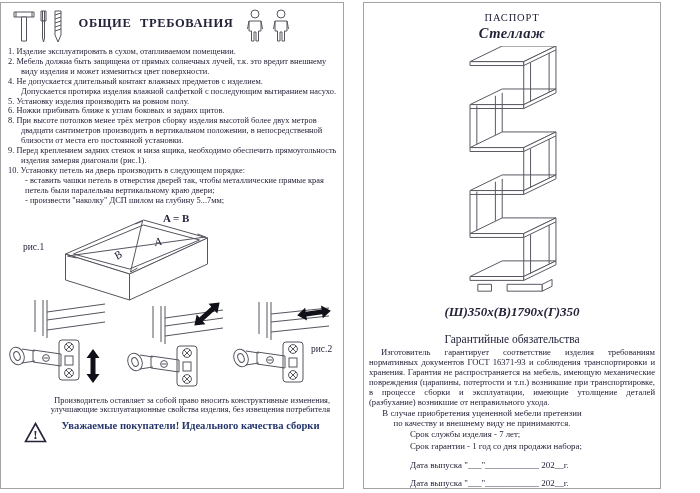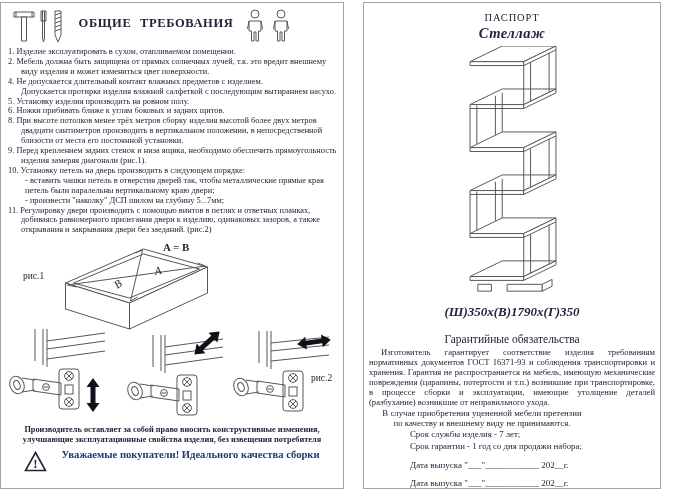--- a/index.html
+++ b/index.html
@@ -32,22 +32,22 @@
   .fig1-eq{position:absolute;left:162px;top:4px;font-size:11px;font-weight:bold;}
   .fig1-svg{position:absolute;left:48px;top:0;}
 
   
   .hinges-row{position:relative;height:92px;margin-top:4px;}
   .hinge-a{position:absolute;left:4px;top:0;}
   .hinge-b{position:absolute;left:122px;top:0;}
   .hinge-c{position:absolute;left:228px;top:0;}
   .fig2-label{position:absolute;left:310px;top:44px;font-size:9.5px;}
 
-  .manufacturer-note{margin:4px auto 3px;max-width:316px;text-align:center;
-    font-size:8.3px;line-height:9.6px;font-weight:bold;}
+  .manufacturer-note{margin:4px auto 3px;max-width:316px;text-align:right;
+    font-size:8.3px;line-height:9.6px;}
 
   .notice{display:flex;align-items:flex-start;justify-content:center;margin-top:5px;gap:14px;}
   .notice-text{text-align:center;font-weight:bold;font-size:10.6px;line-height:12.2px;
     color:#26366b;}
   .notice svg{margin-top:2px;}
 
   
   .rp-header{text-align:center;font-size:10.5px;letter-spacing:.8px;margin-top:9px;}
   .rp-product{text-align:center;font-size:14.5px;font-weight:bold;font-style:italic;
     letter-spacing:.5px;margin-top:2px;}
@@ -108,21 +108,20 @@
       <div class="req-item">2. Мебель должна быть защищена от прямых солнечных лучей, т.к. это вредит внешнему виду изделия и может измениться цвет поверхности.</div>
       <div class="req-item">4. Не допускается длительный контакт влажных предметов с изделием.</div>
       <div class="req-cont">Допускается протирка изделия влажной салфеткой с последующим вытиранием насухо.</div>
       <div class="req-item">5. Установку изделия производить на ровном полу.</div>
       <div class="req-item">6. Ножки прибивать ближе к углам боковых и задних щитов.</div>
       <div class="req-item">8. При высоте потолков менее трёх метров сборку изделия высотой более двух метров двадцати сантиметров производить в вертикальном положении, в непосредственной близости от места его постоянной установки.</div>
       <div class="req-item">9. Перед креплением задних стенок и низа ящика, необходимо обеспечить прямоугольность изделия замеряя диагонали (рис.1).</div>
       <div class="req-item">10. Установку петель на дверь производить в следующем порядке:</div>
       <div class="req-sub">- вставить чашки петель в отверстия дверей так, чтобы металлические прямые края петель были паралельны вертикальному краю двери;</div>
       <div class="req-sub">- произвести "наколку" ДСП шилом на глубину 5...7мм;</div>
-      <div class="req-item">11. Регулировку двери производить с помощью винтов в петлях и ответных планках, добиваясь равномерного прилегания двери к изделию, одинаковых зазоров, а также открывания и закрывания двери без заеданий. (рис.2)</div>
     </div>
 
   <div class="fig1-row">
     <span class="fig1-label">рис.1</span>
     <span class="fig1-eq">A = B</span>
     <svg class="fig1-svg" width="180" height="100" viewBox="0 0 175 100">
 
       <path class="lnf" d="M14 46 L92 12 L156 30 L78 66 Z"></path>
       <path class="lnf" d="M14 46 L78 66 L78 92 L14 72 Z"></path>
       <path class="lnf" d="M78 66 L156 30 L156 56 L78 92 Z"></path>

